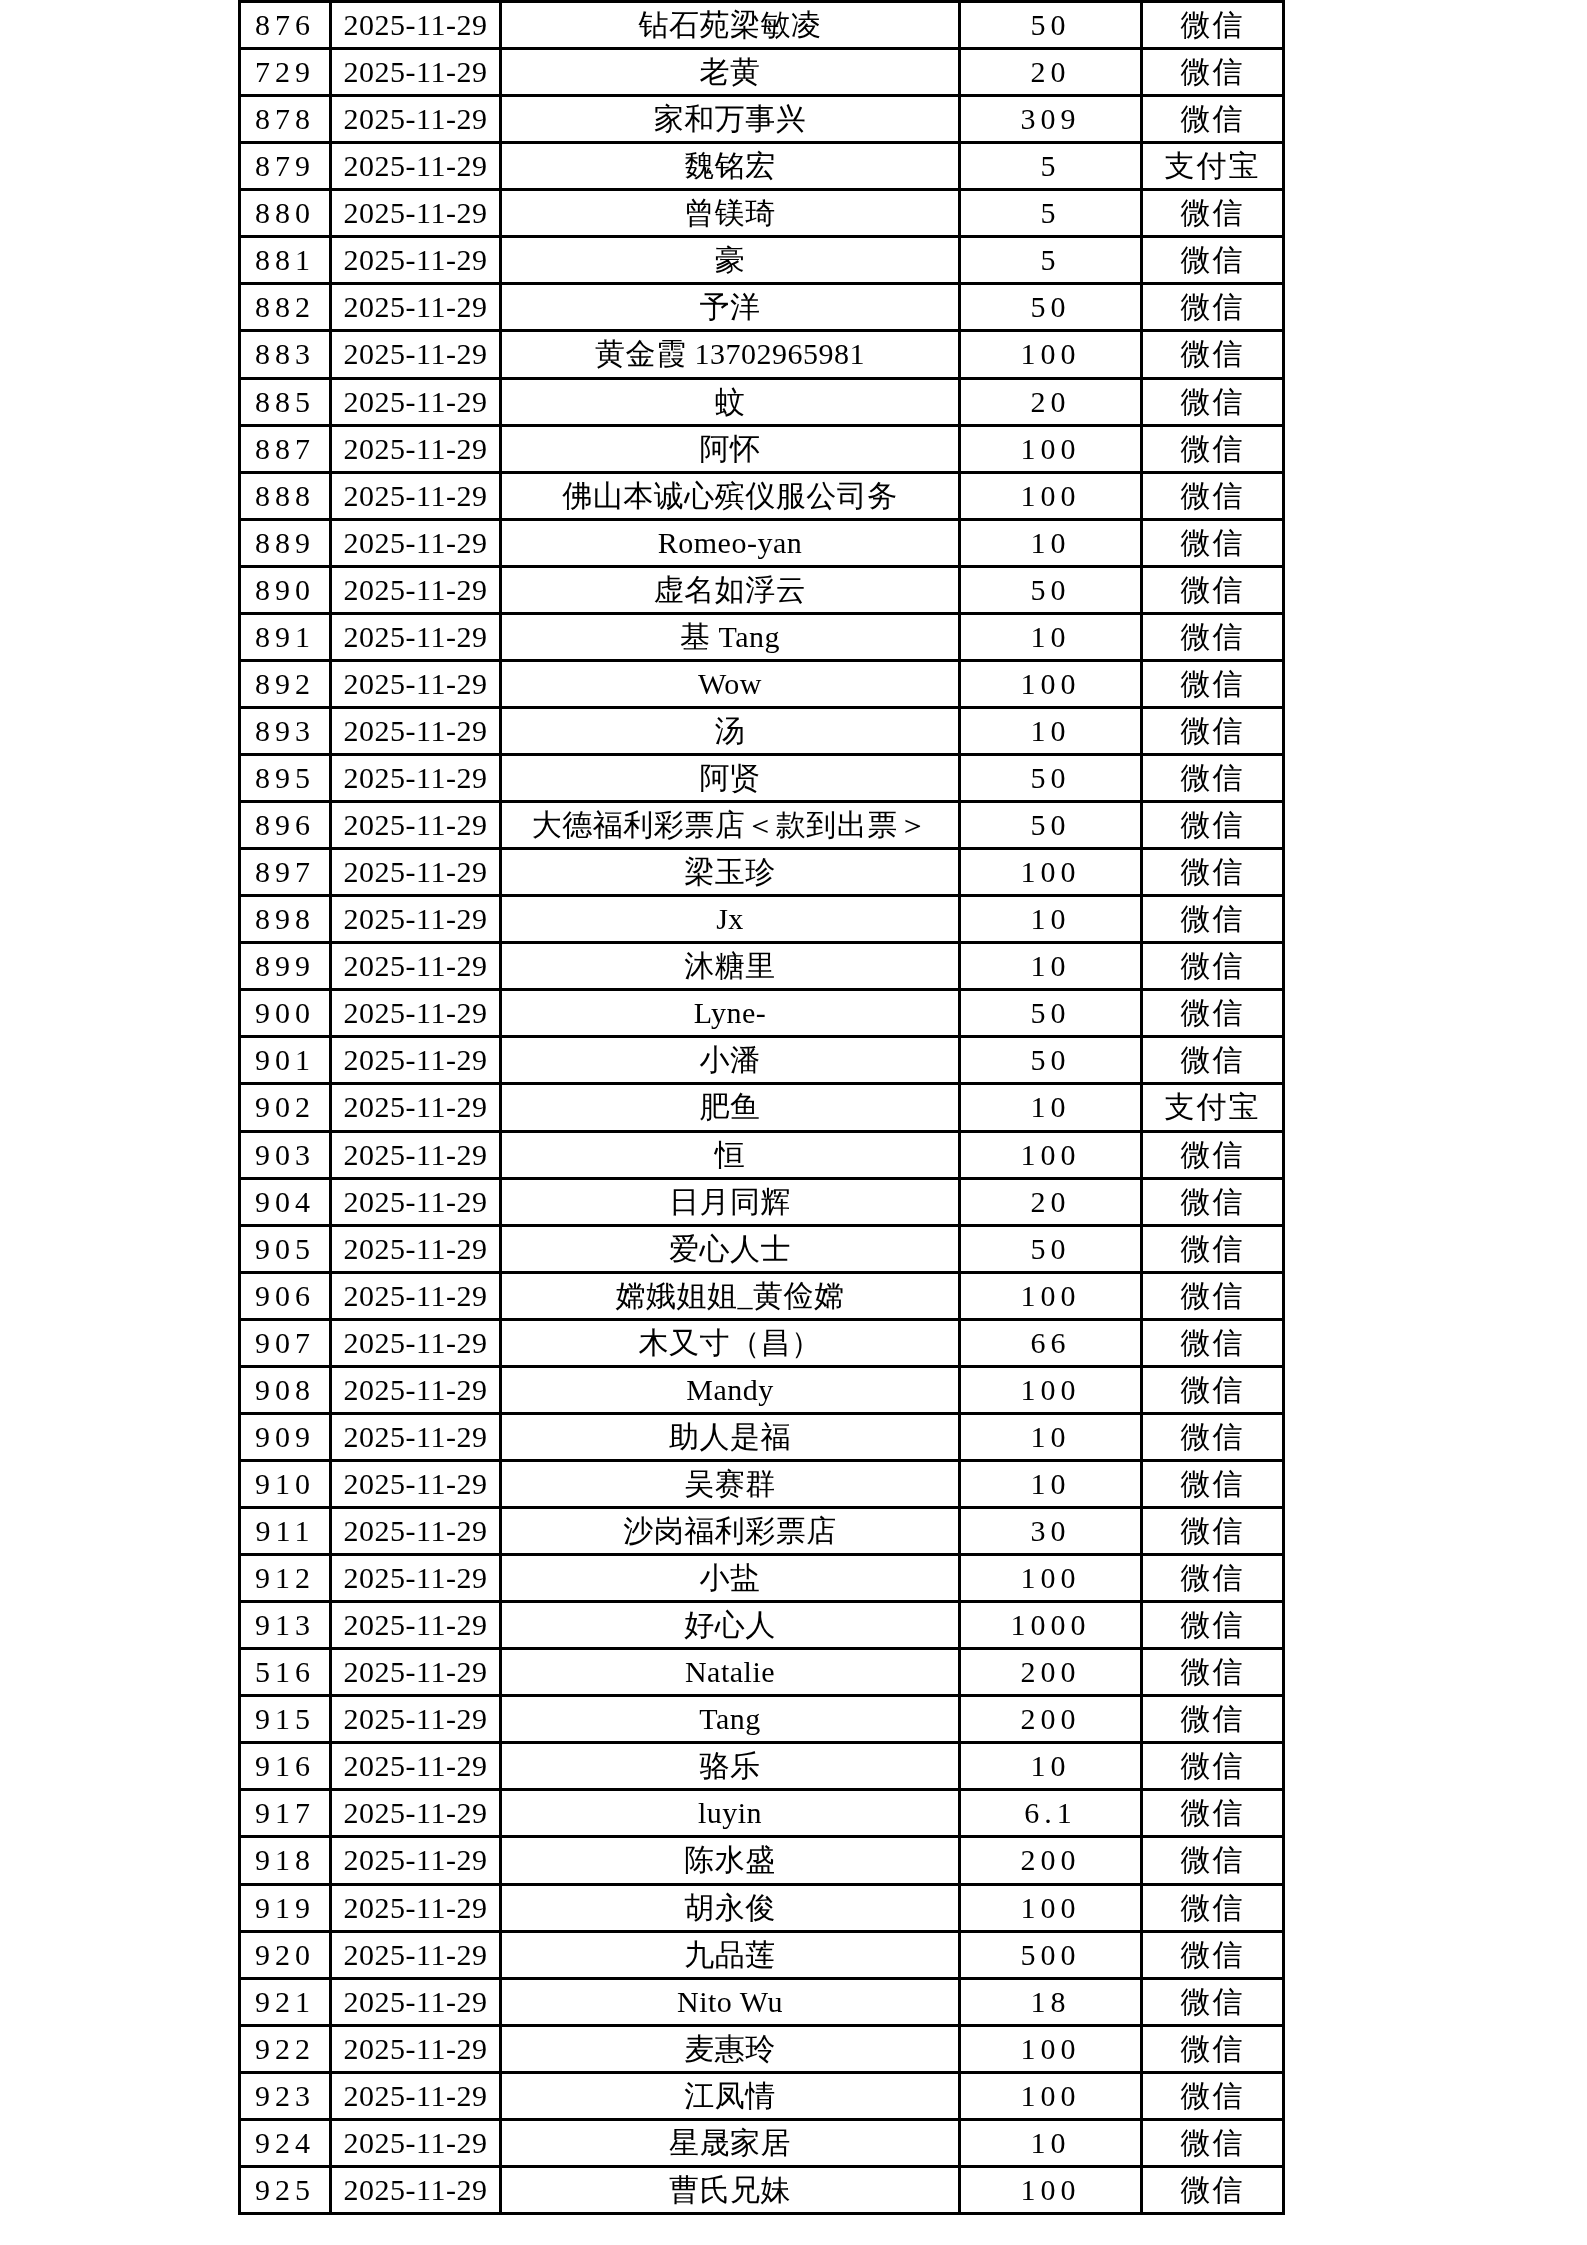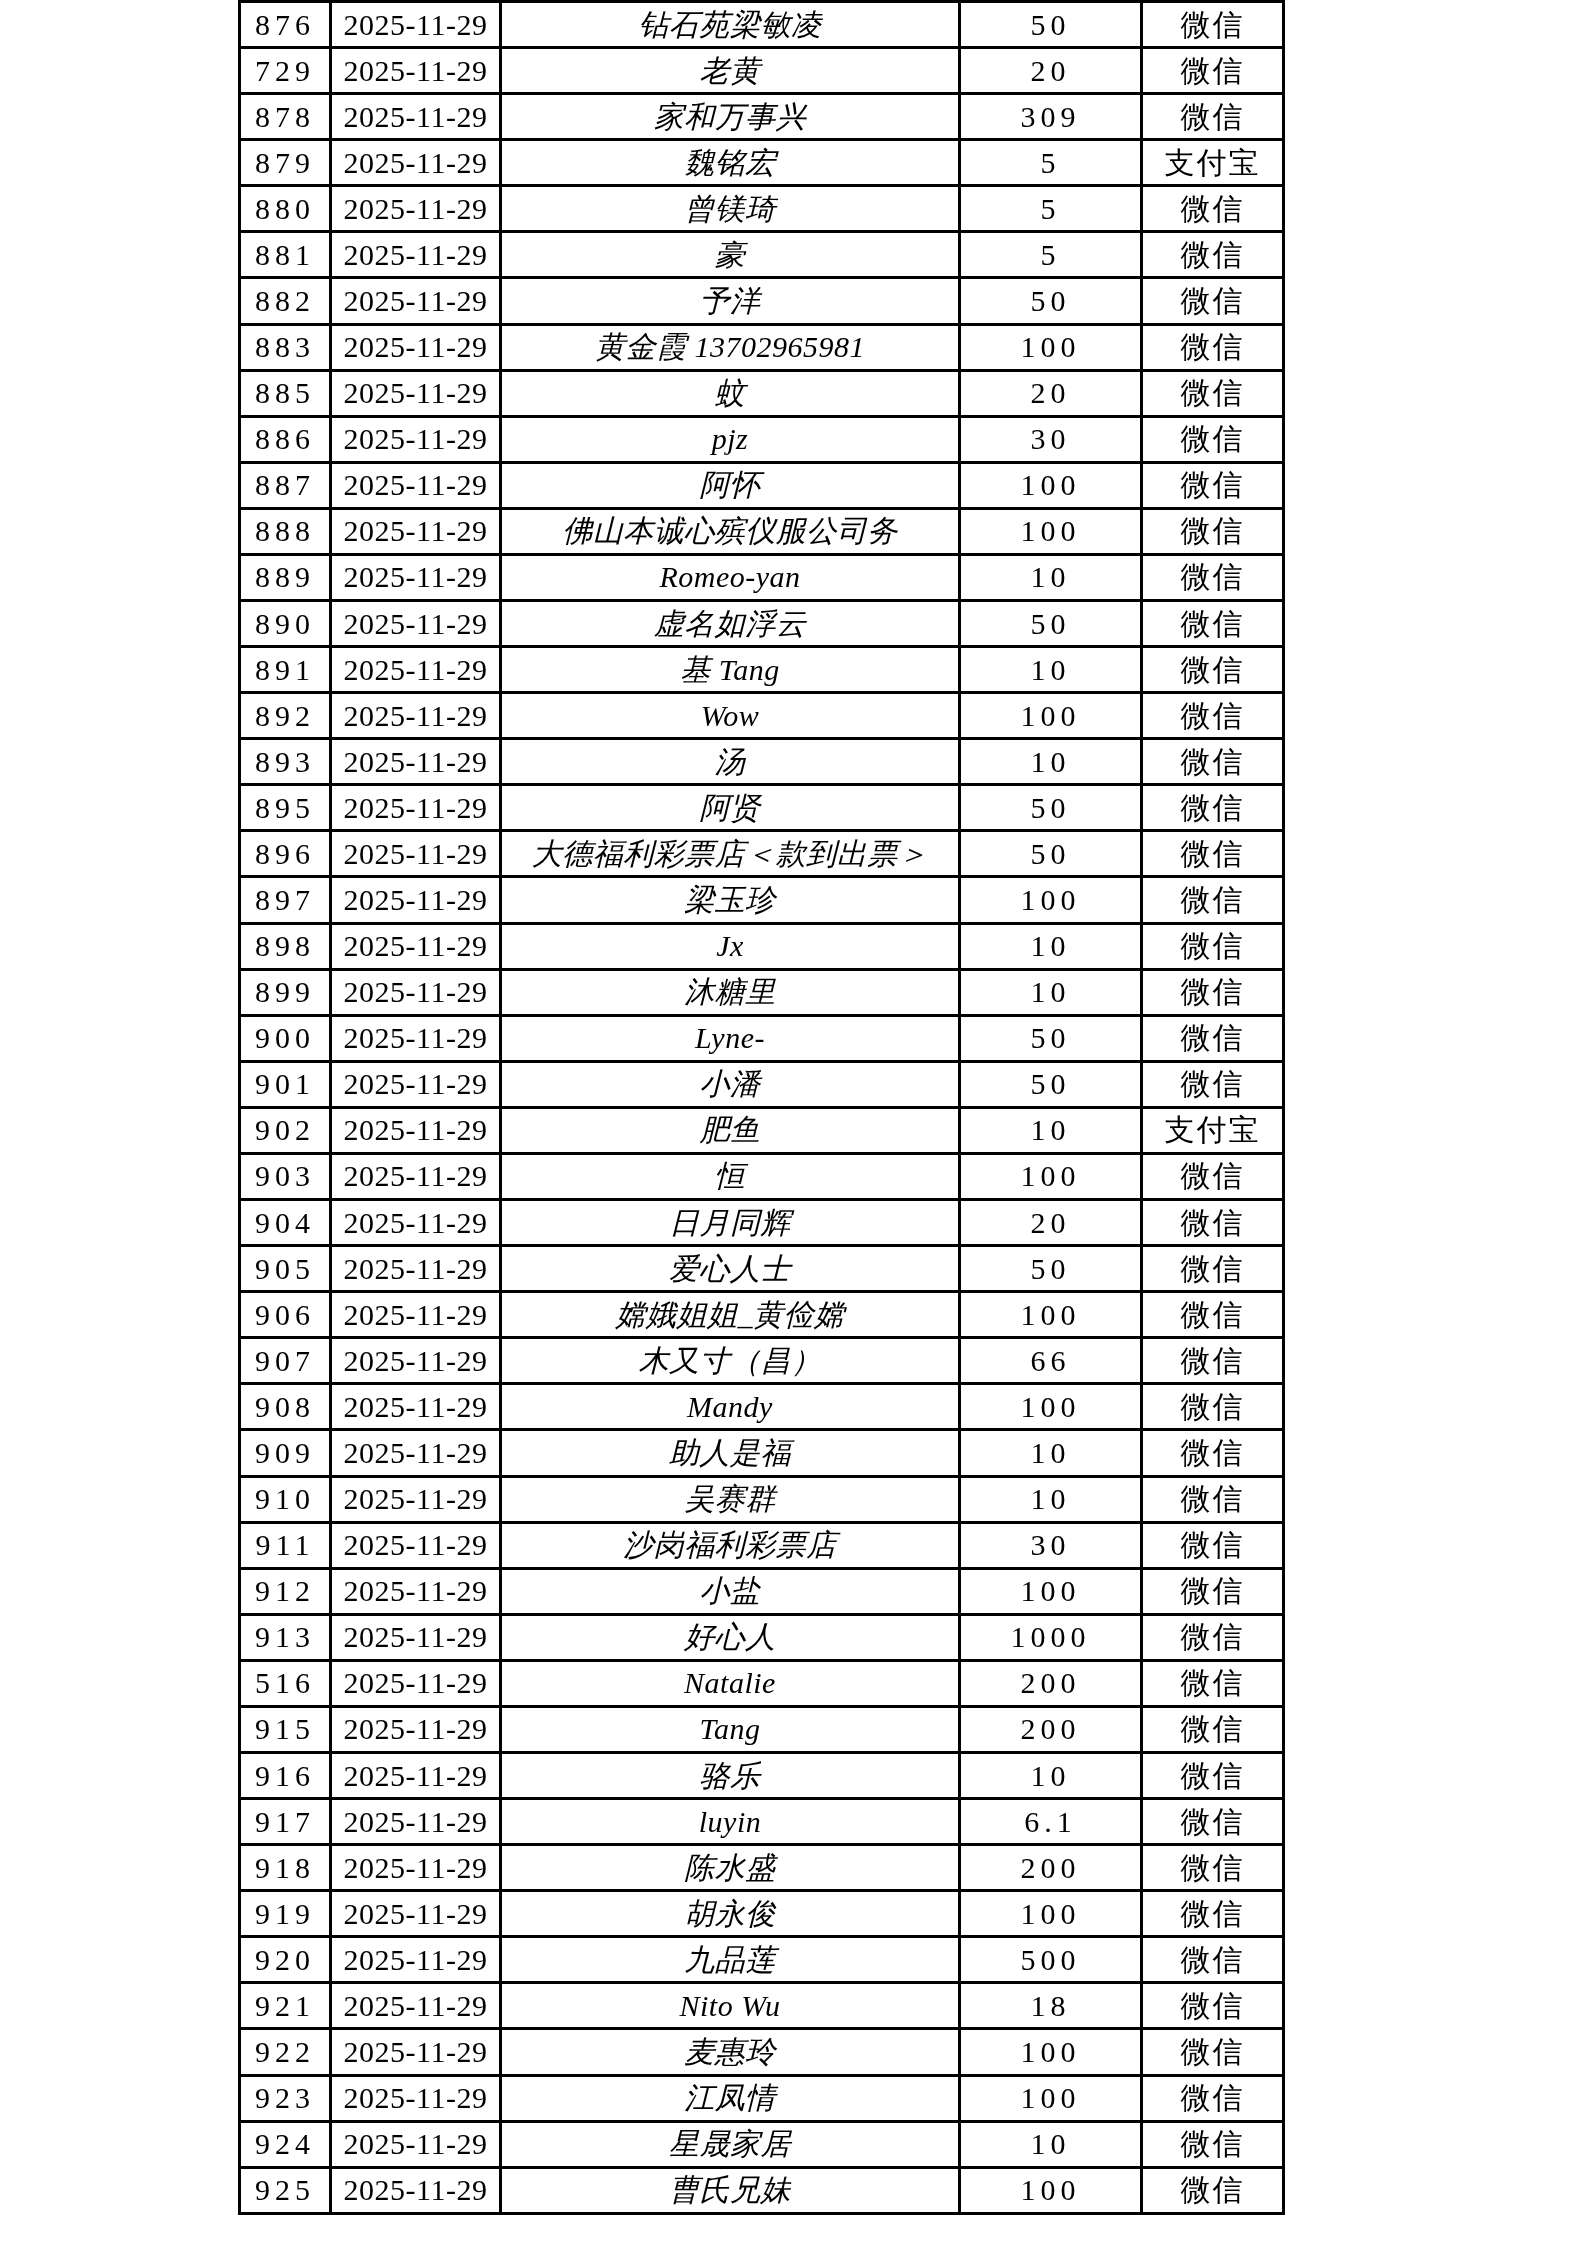--- a/index.html
+++ b/index.html
@@ -39,21 +39,20 @@
     font-size: 30px;
   }
   td.c-date {
     letter-spacing: 0.5px;
     font-size: 30px;
     margin-left: 36px;
   }
   td.c-name {
     font-size: 31px;
     letter-spacing: 0.5px;
-    font-style: italic;
   }
   td.c-method {
     font-size: 31px;
     letter-spacing: 2px;
   }
 </style>
 </head>
 <body>
 
 <div class="page">
@@ -123,27 +122,20 @@
           <td class="c-method">微信</td>
         </tr>
         <tr>
           <td class="c-no">885</td>
           <td class="c-date">2025-11-29</td>
           <td class="c-name">蚊</td>
           <td class="c-amount">20</td>
           <td class="c-method">微信</td>
         </tr>
         <tr>
-          <td class="c-no">886</td>
-          <td class="c-date">2025-11-29</td>
-          <td class="c-name">pjz</td>
-          <td class="c-amount">30</td>
-          <td class="c-method">微信</td>
-        </tr>
-        <tr>
           <td class="c-no">887</td>
           <td class="c-date">2025-11-29</td>
           <td class="c-name">阿怀</td>
           <td class="c-amount">100</td>
           <td class="c-method">微信</td>
         </tr>
         <tr>
           <td class="c-no">888</td>
           <td class="c-date">2025-11-29</td>
           <td class="c-name">佛山本诚心殡仪服公司务</td>

